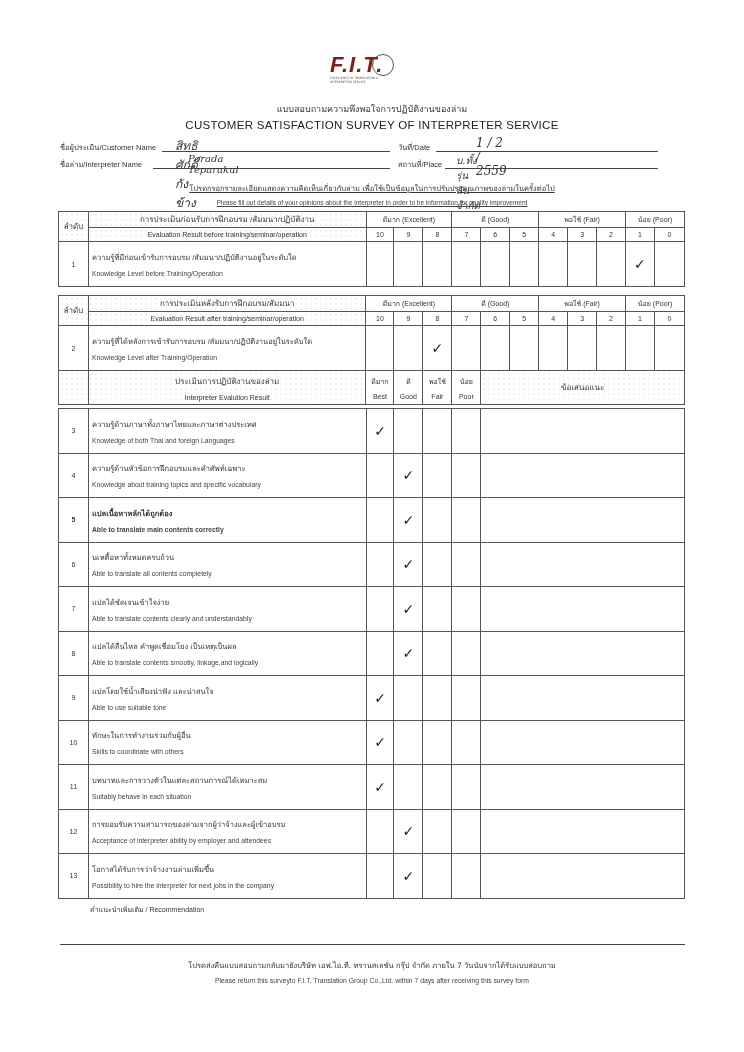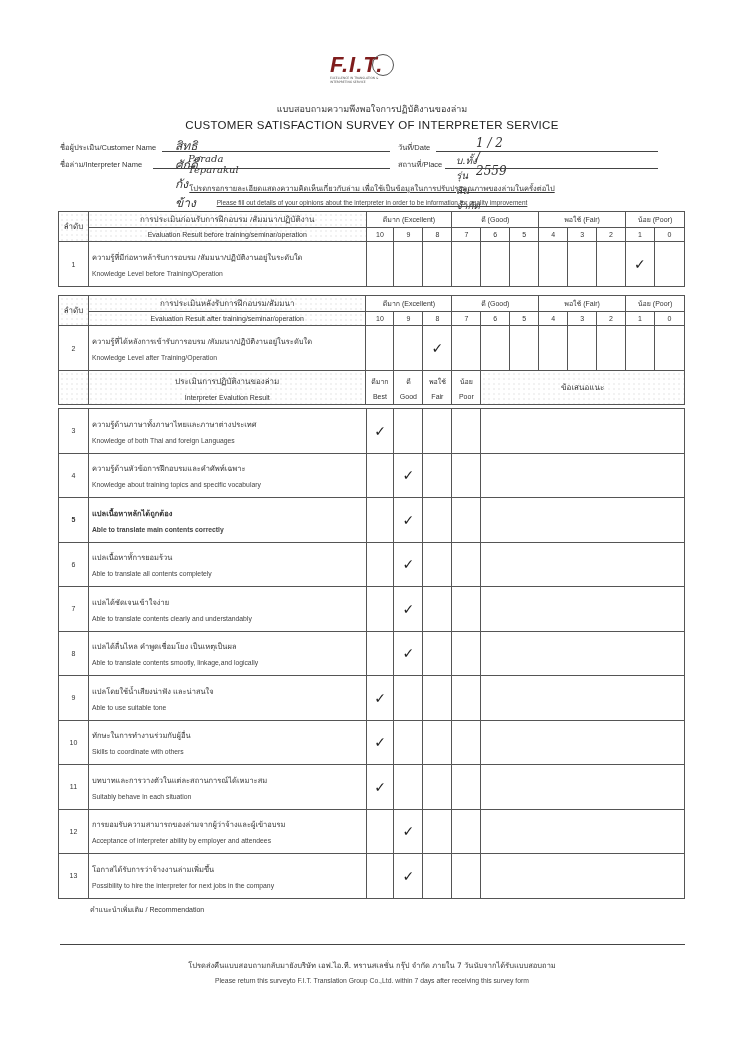--- a/index.html
+++ b/index.html
@@ -99,21 +99,21 @@
     <td>5</td>
     <td>4</td>
     <td>3</td>
     <td>2</td>
     <td>1</td>
     <td>0</td>
   </tr>
   <tr style="height:45px;">
     <td>1</td>
     <td class="desc">
-      <span class="th">ความรู้ที่มีก่อหาหล้ารับการอบรม /สัมมนา/ปฏิบัติงานอยู่ในระดับใด</span>
+      <span class="th">ความรู้ที่มีก่อนเข้ารับการอบรม /สัมมนา/ปฏิบัติงานอยู่ในระดับใด</span>
       <span class="en">Knowledge Level before Training/Operation</span>
     </td>
     <td></td>
     <td></td>
     <td></td>
     <td></td>
     <td></td>
     <td></td>
     <td></td>
     <td></td>
@@ -251,21 +251,21 @@
         </td>
         <td></td>
         <td><span class="chk">✓</span></td>
         <td></td>
         <td></td>
         <td></td>
       </tr>
       <tr style="height: 44.5px;">
         <td>6</td>
         <td class="desc">
-          <span class="th">แปลเนื้อหาทั้การยอมร้วน</span>
+          <span class="th">นเหตื้อหาทั้งหมดครบถ้วน</span>
           <span class="en">Able to translate all contents completely</span>
         </td>
         <td></td>
         <td><span class="chk">✓</span></td>
         <td></td>
         <td></td>
         <td></td>
       </tr>
       <tr style="height: 44.5px;">
         <td>7</td>

